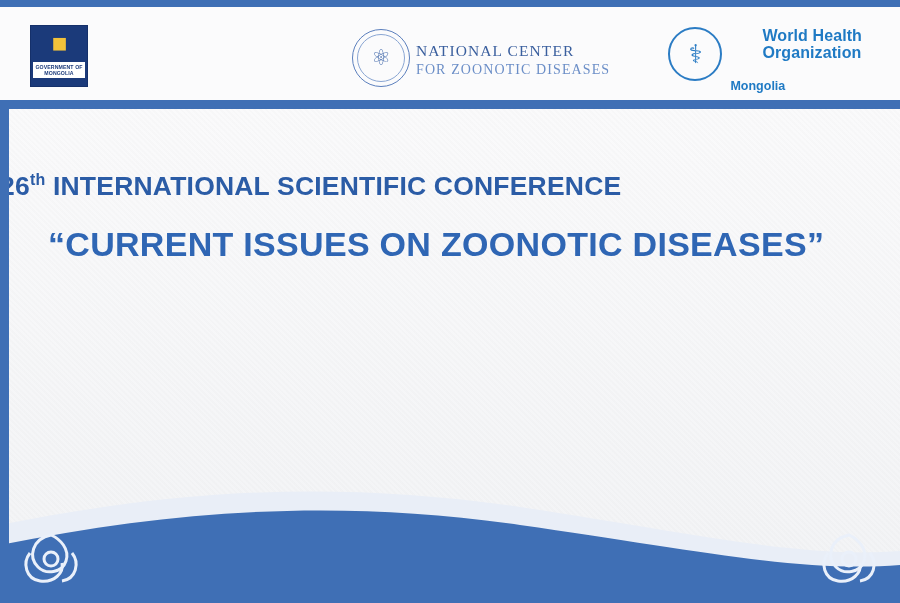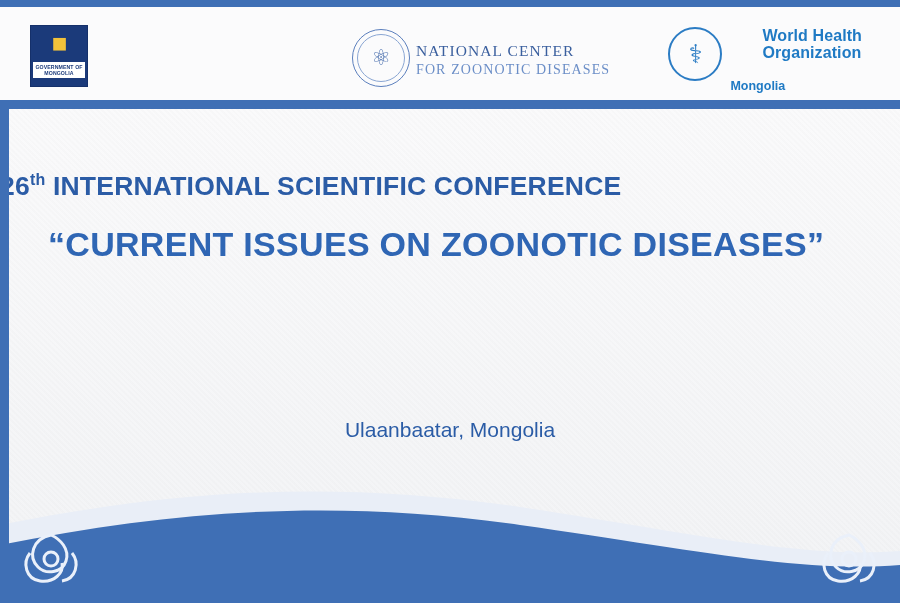--- a/index.html
+++ b/index.html
@@ -274,21 +274,20 @@
   <div class="body-area">
 
     <div class="title-block">
       <div class="title-line1">
         <span>26</span><sup>th</sup><span> INTERNATIONAL SCIENTIFIC CONFERENCE</span>
       </div>
       <div class="title-main">“CURRENT ISSUES ON ZOONOTIC DISEASES”</div>
     </div>
 
     <div class="date-block">
-      <div>Ulaanbaatar, Mongolia</div>
     </div>
 
     <svg class="wave" viewBox="0 0 900 130" preserveAspectRatio="none">
       <path d="M0,52 C170,18 330,6 520,34 C680,58 800,86 900,78 L900,130 L0,130 Z" fill="#e9eef7"></path>
       <path d="M0,72 C180,36 340,26 520,52 C690,76 800,100 900,92 L900,130 L0,130 Z" fill="#3f6fb5"></path>
     </svg>
   </div>
 
   <div class="left-bar"></div>
 

